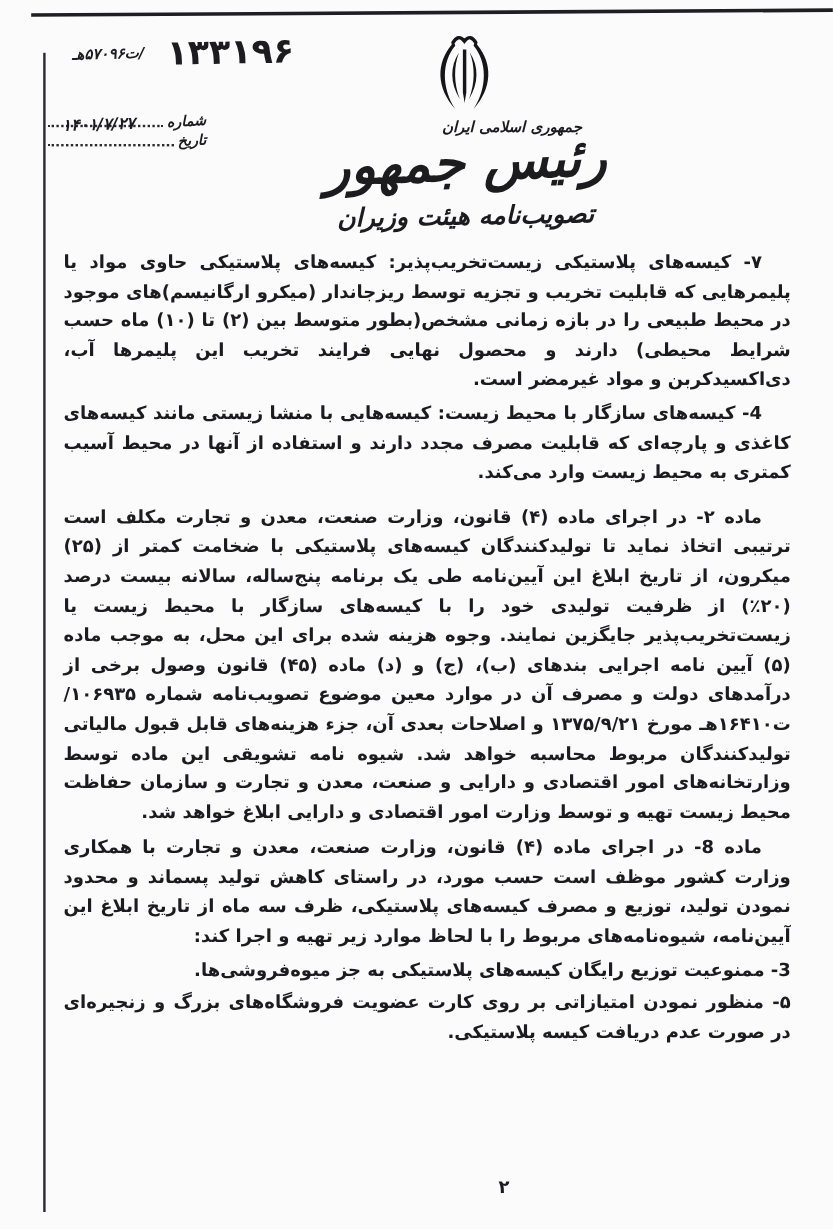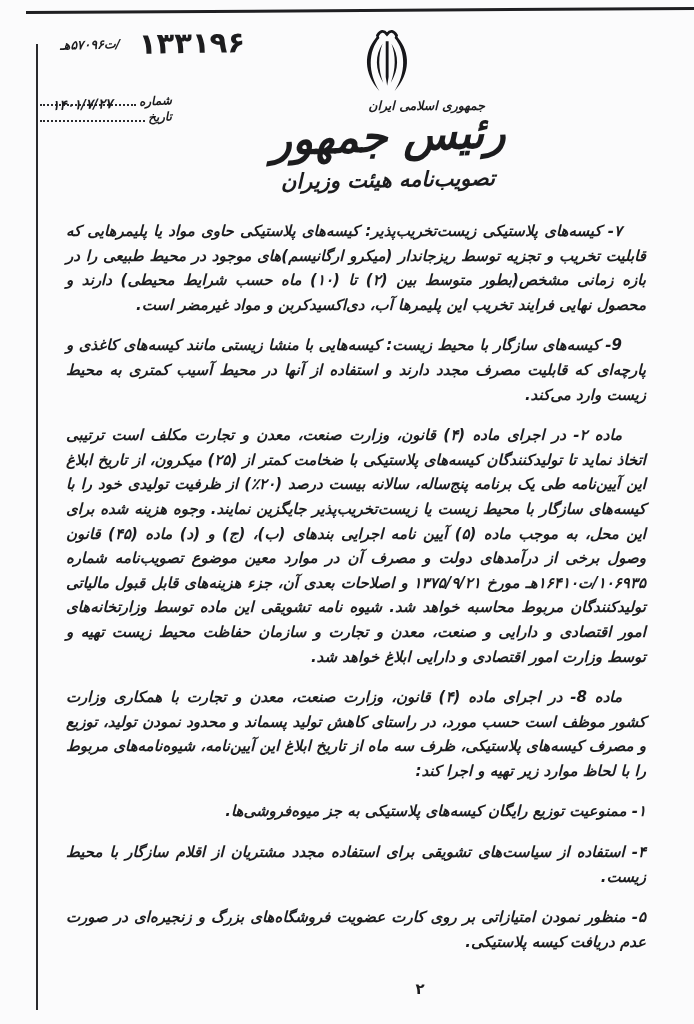--- a/index.html
+++ b/index.html
@@ -28,21 +28,21 @@
   .emblem{top:26px;left:358px;width:58px;height:70px;}
   .republic-title{top:98px;left:290px;width:195px;font-size:12.5px;
     font-weight:bold;font-style:italic;direction:rtl;}
   .president-title{top:110px;left:248px;width:280px;text-align:center;font-size:44px;
     font-weight:bold;font-style:italic;direction:rtl;transform:rotate(-2deg);}
   .doc-type{top:168px;left:248px;width:280px;text-align:center;font-size:21px;
     font-weight:bold;font-style:italic;direction:rtl;transform:rotate(-1deg);}
   
   .body-text{top:203px;left:50px;width:612px;direction:rtl;text-align:justify;
     text-align-last:right;font-size:15px;line-height:24.6px;font-weight:bold;}
-  .body-text p{margin:16px;font-style:italic;}
+  .body-text p{margin:3px;}
   .body-text p.indent{text-indent:24px;}
   .body-text p.art2{margin-top:13px;}
   .body-text p.art3{margin-top:5px;}
   .page-number{top:980px;left:405px;width:30px;text-align:center;font-size:15px;font-weight:bold;}
 </style>
 </head>
 <body>
 
 <div class="abs scan-top"></div>
 <div class="abs scan-left"></div>
@@ -78,22 +78,21 @@
     <path d="M43 24 h4.5 v56 l-2.2 14 l-2.3 -14 z" fill="#16161a"></path>
   </svg>
 </div>
 
 <div class="abs republic-title">جمهوری اسلامی ایران</div>
 <div class="abs president-title">رئیس جمهور</div>
 <div class="abs doc-type">تصویب‌نامه هیئت وزیران</div>
 
 <div class="abs body-text">
   <p class="indent">۷- کیسه‌های پلاستیکی زیست‌تخریب‌پذیر: کیسه‌های پلاستیکی حاوی مواد یا پلیمرهایی که قابلیت تخریب و تجزیه توسط ریزجاندار (میکرو ارگانیسم)های موجود در محیط طبیعی را در بازه زمانی مشخص(بطور متوسط بین (۲) تا (۱۰) ماه حسب شرایط محیطی) دارند و محصول نهایی فرایند تخریب این پلیمرها آب، دی‌اکسیدکربن و مواد غیرمضر است.</p>
-  <p class="indent">9- کیسه‌های سازگار با محیط زیست: کیسه‌هایی با منشا زیستی مانند کیسه‌های کاغذی و پارچه‌ای که قابلیت مصرف مجدد دارند و استفاده از آنها در محیط آسیب کمتری به محیط زیست وارد می‌کند.</p>
+  <p class="indent">4- کیسه‌های سازگار با محیط زیست: کیسه‌هایی با منشا زیستی مانند کیسه‌های کاغذی و پارچه‌ای که قابلیت مصرف مجدد دارند و استفاده از آنها در محیط آسیب کمتری به محیط زیست وارد می‌کند.</p>
   <p class="indent art2">ماده ۲- در اجرای ماده (۴) قانون، وزارت صنعت، معدن و تجارت مکلف است ترتیبی اتخاذ نماید تا تولیدکنندگان کیسه‌های پلاستیکی با ضخامت کمتر از (۲۵) میکرون، از تاریخ ابلاغ این آیین‌نامه طی یک برنامه پنج‌ساله، سالانه بیست درصد (۲۰٪) از ظرفیت تولیدی خود را با کیسه‌های سازگار با محیط زیست یا زیست‌تخریب‌پذیر جایگزین نمایند. وجوه هزینه شده برای این محل، به موجب ماده (۵) آیین نامه اجرایی بندهای (ب)، (ج) و (د) ماده (۴۵) قانون وصول برخی از درآمدهای دولت و مصرف آن در موارد معین موضوع تصویب‌نامه شماره ۱۰۶۹۳۵/ت۱۶۴۱۰هـ مورخ ۱۳۷۵/۹/۲۱ و اصلاحات بعدی آن، جزء هزینه‌های قابل قبول مالیاتی تولیدکنندگان مربوط محاسبه خواهد شد. شیوه نامه تشویقی این ماده توسط وزارتخانه‌های امور اقتصادی و دارایی و صنعت، معدن و تجارت و سازمان حفاظت محیط زیست تهیه و توسط وزارت امور اقتصادی و دارایی ابلاغ خواهد شد.</p>
   <p class="indent art3">ماده 8- در اجرای ماده (۴) قانون، وزارت صنعت، معدن و تجارت با همکاری وزارت کشور موظف است حسب مورد، در راستای کاهش تولید پسماند و محدود نمودن تولید، توزیع و مصرف کیسه‌های پلاستیکی، ظرف سه ماه از تاریخ ابلاغ این آیین‌نامه، شیوه‌نامه‌های مربوط را با لحاظ موارد زیر تهیه و اجرا کند:</p>
-  <p>۱- ممنوعیت توزیع رایگان کیسه‌های پلاستیکی به جز میوه‌فروشی‌ها.</p>
-  <p>۴- استفاده از سیاست‌های تشویقی برای استفاده مجدد مشتریان از اقلام سازگار با محیط زیست.</p>
+  <p>3- ممنوعیت توزیع رایگان کیسه‌های پلاستیکی به جز میوه‌فروشی‌ها.</p>
   <p>۵- منظور نمودن امتیازاتی بر روی کارت عضویت فروشگاه‌های بزرگ و زنجیره‌ای در صورت عدم دریافت کیسه پلاستیکی.</p>
 
 </div>
 
 <div class="abs page-number">۲</div>
 
 </body></html>

